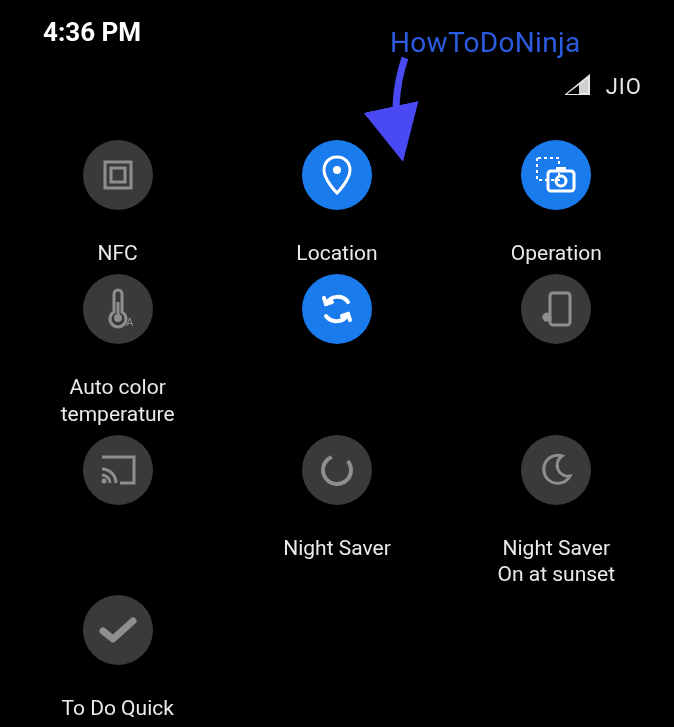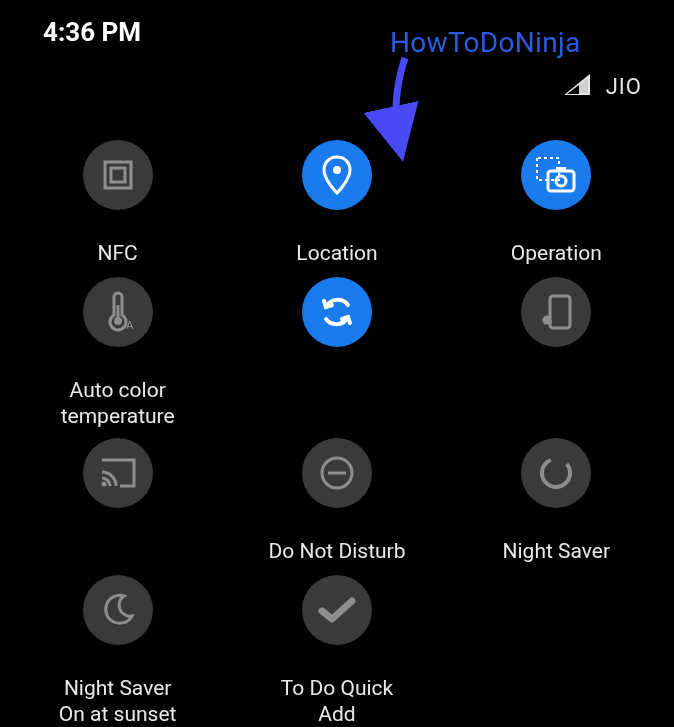--- a/index.html
+++ b/index.html
@@ -211,29 +211,20 @@
         <svg width="40" height="34" viewBox="0 0 40 34">
           <path d="M4,4 L36,4 L36,30 L22,30" fill="none" stroke="#8e8e8e" stroke-width="3"></path>
           <path d="M4,30 A0 0 0 0 1 4,30" fill="#8e8e8e"></path>
           <path d="M4,16 A14 14 0 0 1 18,30" fill="none" stroke="#8e8e8e" stroke-width="3"></path>
           <path d="M4,22 A8 8 0 0 1 12,30" fill="none" stroke="#8e8e8e" stroke-width="3"></path>
           <circle cx="6" cy="28" r="2.5" fill="#8e8e8e"></circle>
         </svg>
       </div>
     </div>
 
-    <div class="tile">
-      <div class="circle">
-        <svg width="40" height="40" viewBox="0 0 40 40">
-          <circle cx="20" cy="20" r="15" fill="none" stroke="#8e8e8e" stroke-width="3"></circle>
-          <line x1="11" y1="20" x2="29" y2="20" stroke="#8e8e8e" stroke-width="3"></line>
-        </svg>
-      </div>
-      <div class="label">Do Not Disturb</div>
-    </div>
 
     <div class="tile">
       <div class="circle">
         <svg width="40" height="40" viewBox="0 0 40 40">
           <circle cx="20" cy="20" r="14" fill="none" stroke="#8e8e8e" stroke-width="4" stroke-dasharray="70 18" transform="rotate(-40 20 20)"></circle>
         </svg>
       </div>
       <div class="label">Night Saver</div>
     </div>
 

